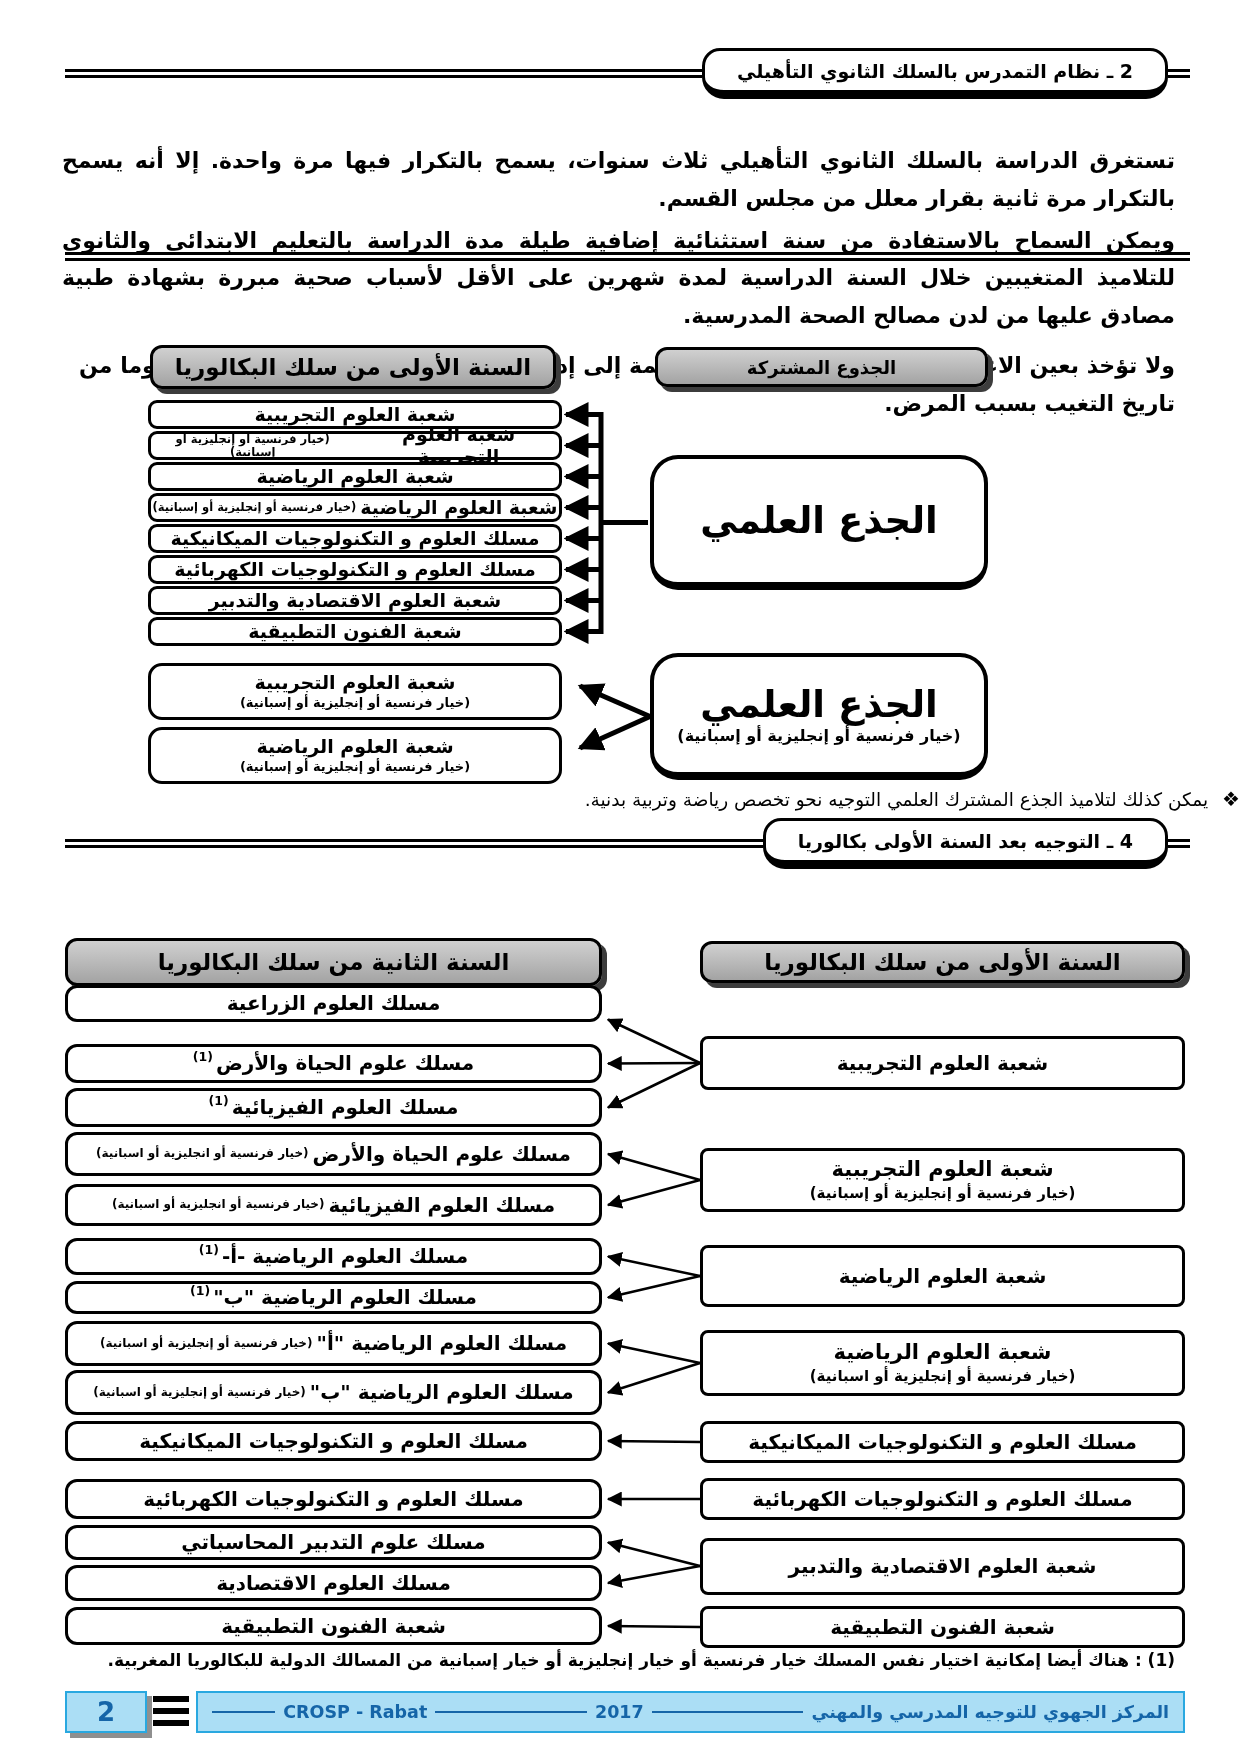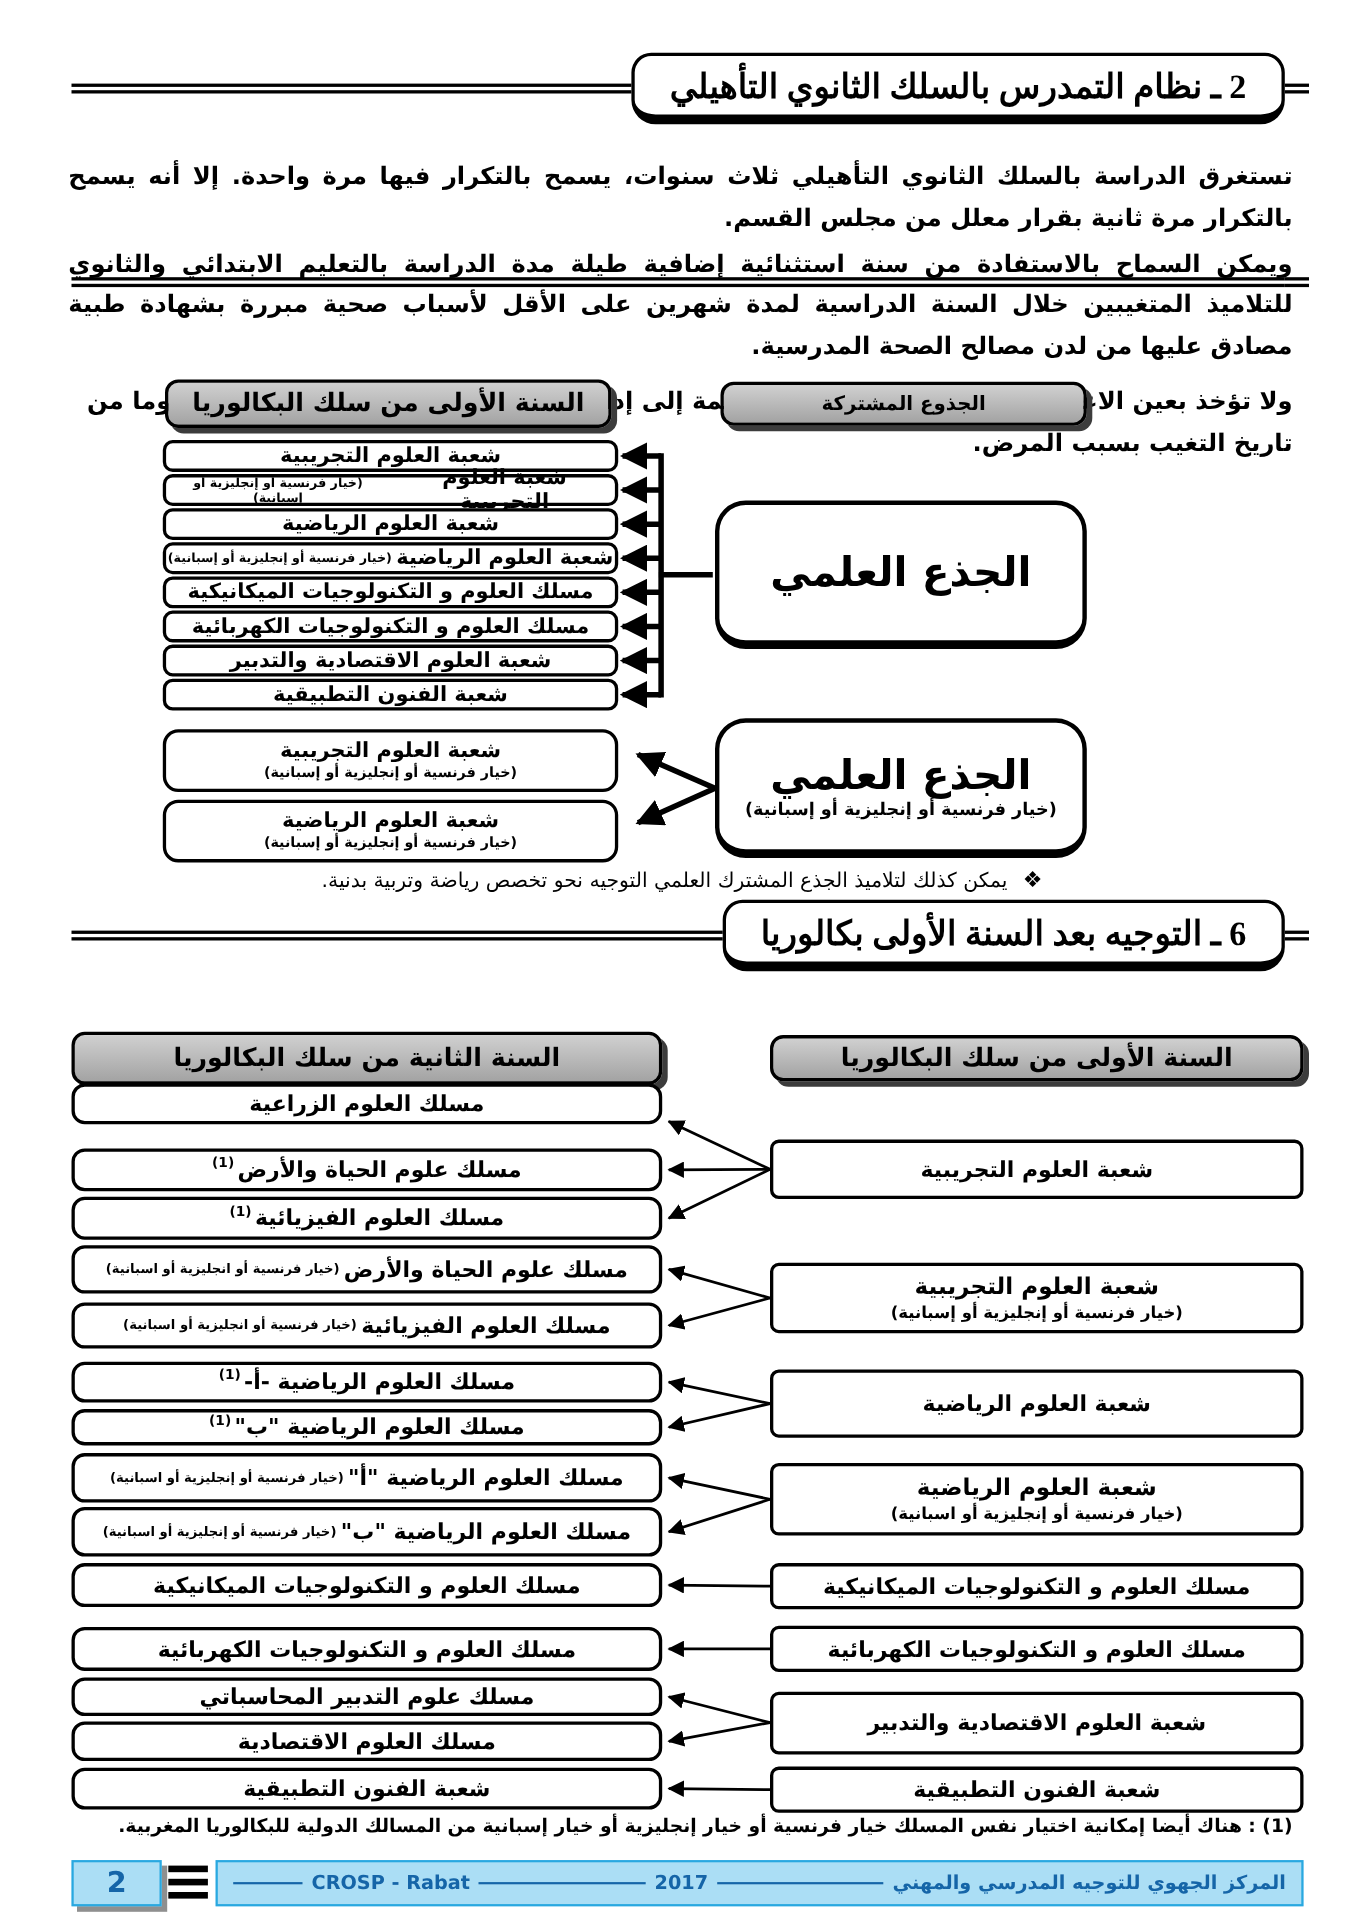--- a/index.html
+++ b/index.html
@@ -14,22 +14,22 @@
   }
   
   .sec-header { position:absolute; left:65px; right:50px; display:flex; align-items:center; direction:ltr; }
   .dl { height:9px; border-top:3px solid #000; border-bottom:3px solid #000; }
   .grow { flex:1; }
   .stub { width:22px; }
   .hbox {
     border:3px solid #000; border-bottom:9px solid #000;
     border-radius:18px 18px 22px 22px;
     padding:10px 32px 7px; background:#fff;
-    font-size:31px; font-weight:700; line-height:1.15;
-    direction:rtl; text-align:center; white-space:nowrap;font-family:Liberation Serif, serif;
+    font-size:19px; font-weight:700; line-height:1.15;
+    direction:rtl; text-align:center; white-space:nowrap;
   }
   
   #intro { position:absolute; left:62px; right:65px; top:142px; }
   #intro p { font-size:22px; font-weight:700; line-height:1.72; text-align:justify; margin-bottom:4px; }
   #intro p.p3 { margin-top:12px; text-align:right; }
   
   .diagram { position:absolute; left:0; right:0; }
   .gh {
     position:absolute; display:flex; align-items:center; justify-content:center;
     background:linear-gradient(180deg,#d0d0d0,#a3a3a3);
@@ -45,21 +45,21 @@
   .col { flex-direction:column; }
   svg.arrows { position:absolute; left:0; top:0; pointer-events:none; }
   
   .r3  { left:148px; width:414px; border-radius:9px;  font-size:19px; }
   .ti  { left:148px; width:414px; border-radius:14px; font-size:19px; }
   .src { left:650px; width:338px; border:4px solid #000; border-bottom:8px solid #000; border-radius:28px;justify-content:center; }
   .t36 { font-size:37px; }
   .o16 { font-size:16px; margin-top:2px; font-weight:700; }
   .opt { font-size:11.5px; font-weight:700; margin-right:4px; }
   .o13 { font-size:13px;  font-weight:700; margin-top:3px; }
-  .note { position:absolute; left:0; right:0; top:442px; text-align:center; font-size:18.5px; font-weight:400; }
+  .note { position:absolute; left:0; right:0; top:442px; font-size:18.5px; font-weight:400; }
   .note .blt { font-weight:700; font-size:20px; margin-left:8px; }
   
   .lt { left:65px;  width:537px; border-radius:12px; font-size:20px; }
   .rt { left:700px; width:485px; border-radius:8px;  font-size:20px; }
   .o12 { font-size:12px; font-weight:700; margin-right:4px; }
   .fn  { font-size:12.5px; position:relative; top:-7px; margin-right:3px; }
   .o15 { font-size:15px; margin-top:3px; font-weight:700; }
   .t21 { font-size:21px; }
   
   #footnote { position:absolute; right:65px; left:55px; top:1650px; font-size:17px; font-weight:700; text-align:right; }
@@ -176,21 +176,21 @@
   </div>
 
   <div class="note">
     <span class="blt">❖</span>
     <span>يمكن كذلك لتلاميذ الجذع المشترك العلمي التوجيه نحو تخصص رياضة وتربية بدنية.</span>
   </div>
 </div>
 
 <div class="sec-header" style="top:818px">
   <div class="dl grow"></div>
-  <div class="hbox">6 ـ  التوجيه بعد السنة الأولى بكالوريا</div>
+  <div class="hbox">4 ـ  التوجيه بعد السنة الأولى بكالوريا</div>
   <div class="dl stub"></div>
 </div>
 
 <div class="diagram" style="top:938px;height:712px">
 
   <svg class="arrows" width="1240" height="712" viewBox="0 0 1240 712">
     <defs>
       <marker id="ah4" markerUnits="strokeWidth" markerWidth="6" markerHeight="6" refX="5.5" refY="3" orient="auto">
         <path d="M0,0 L6,3 L0,6 z" fill="#000"></path>
       </marker>

